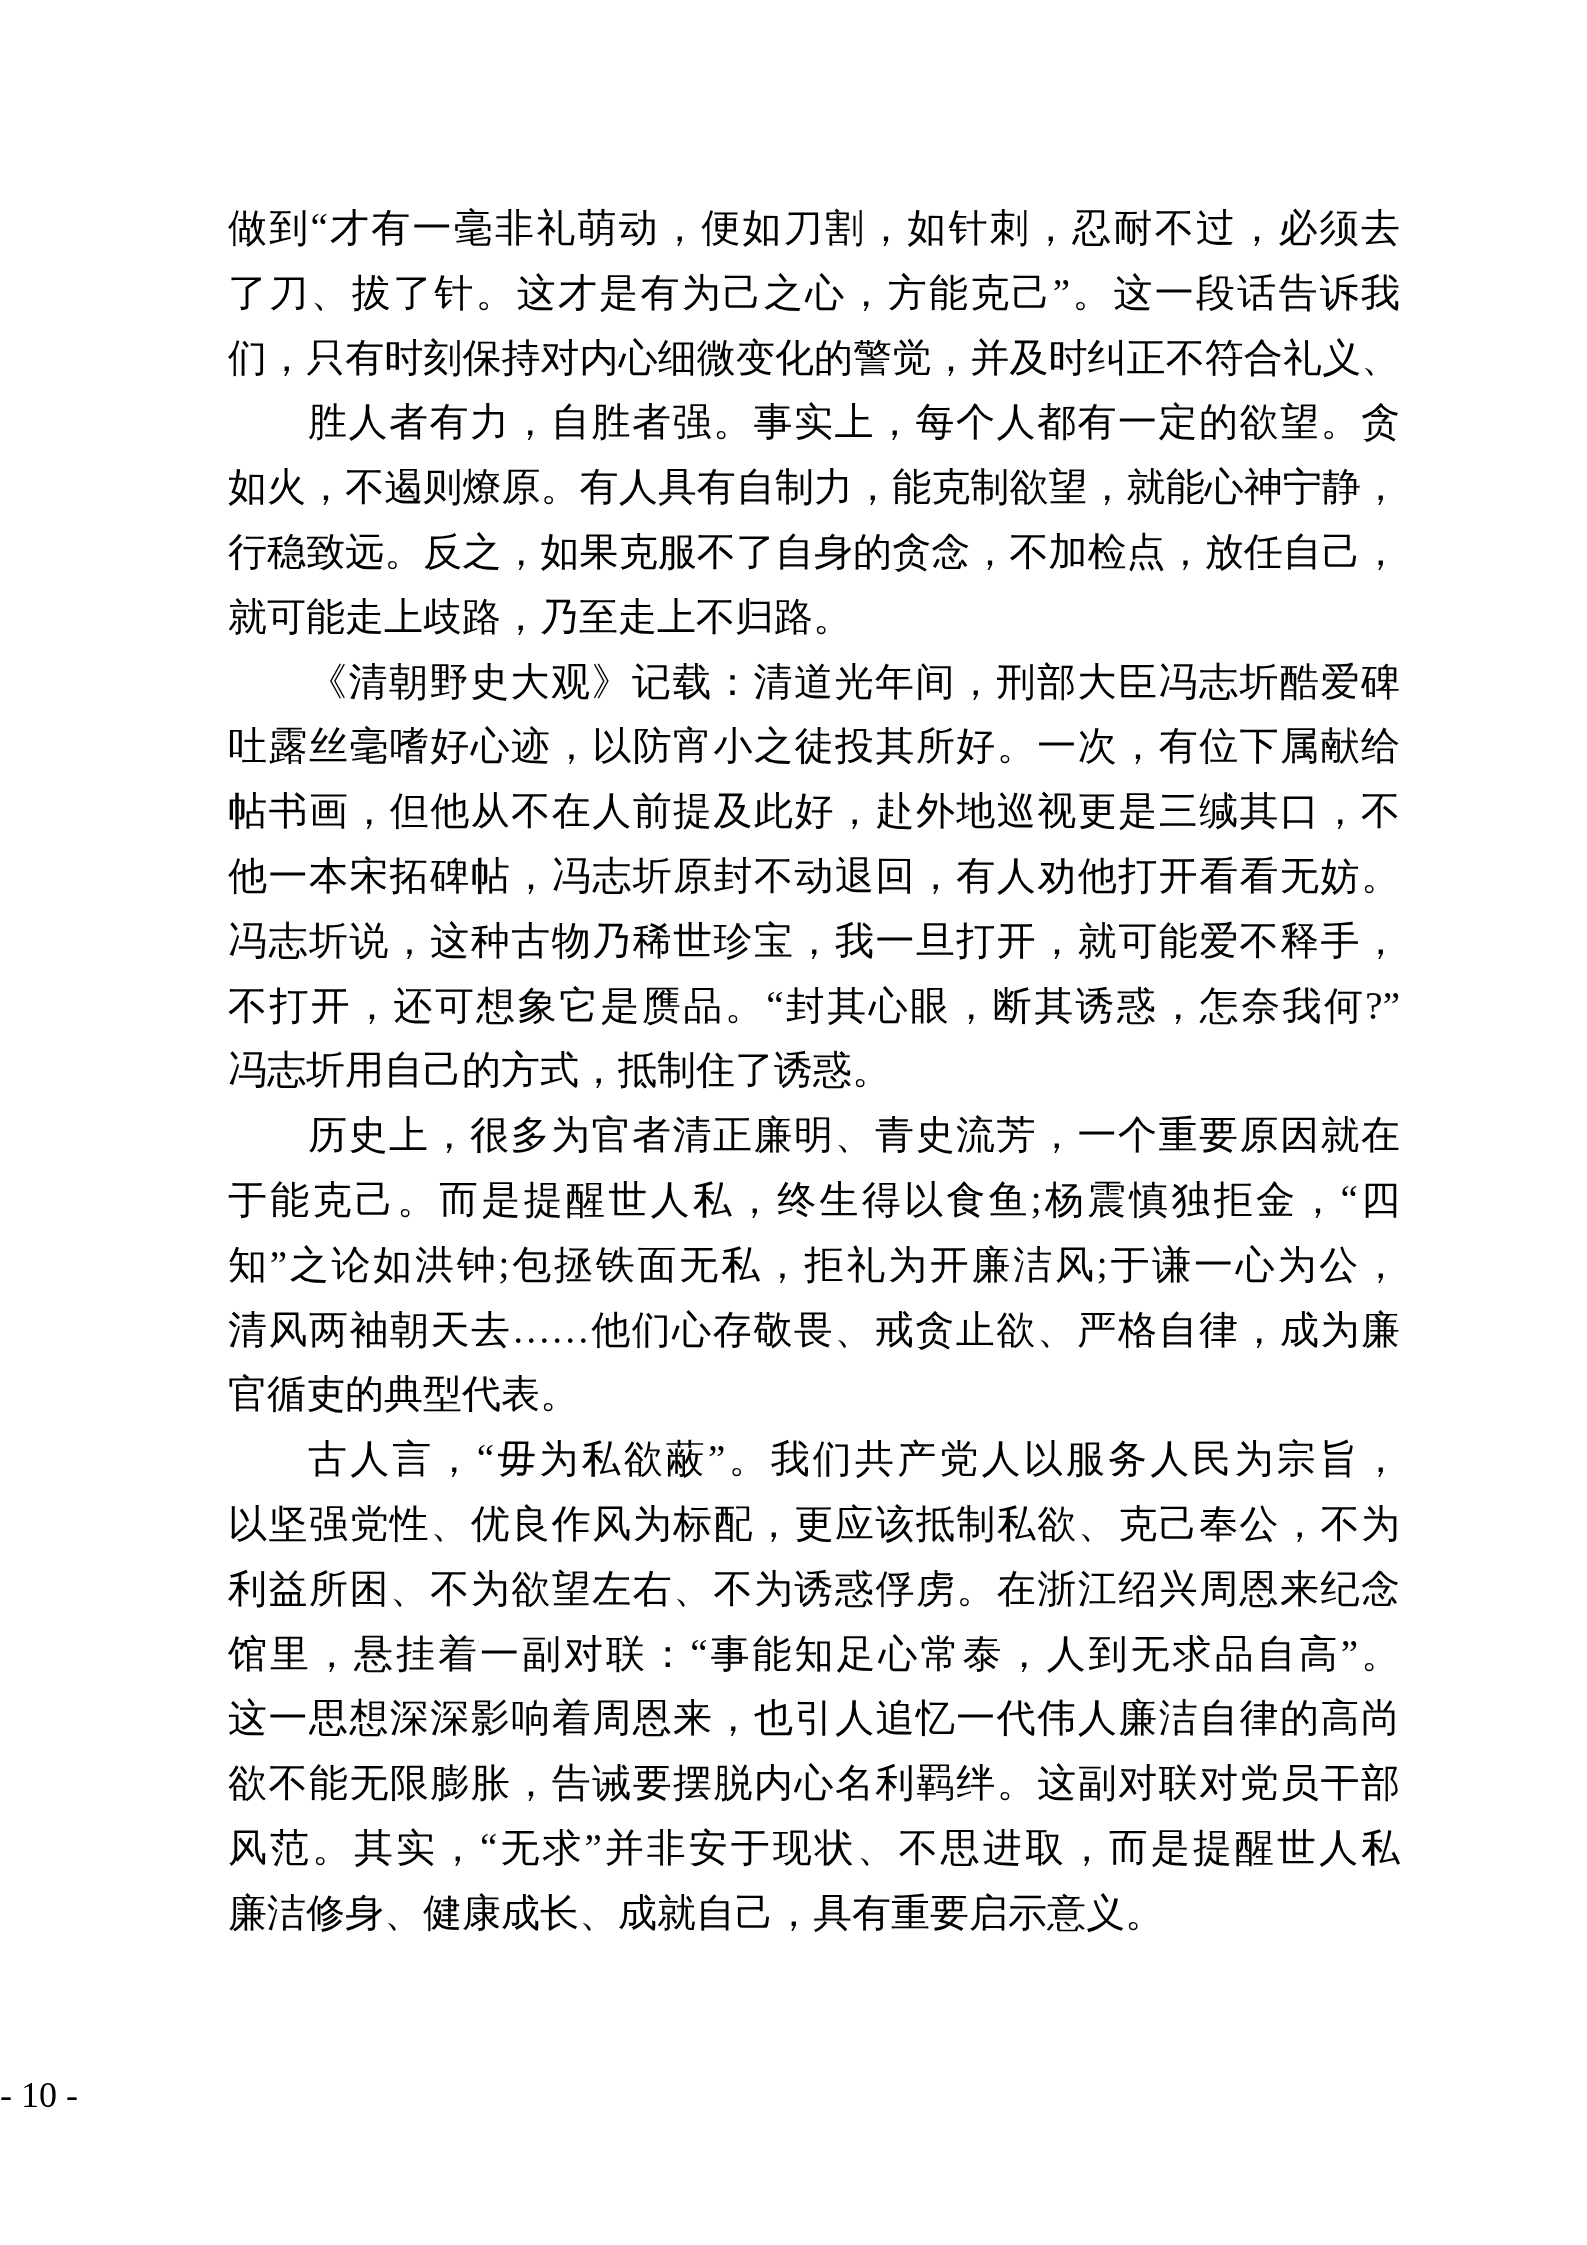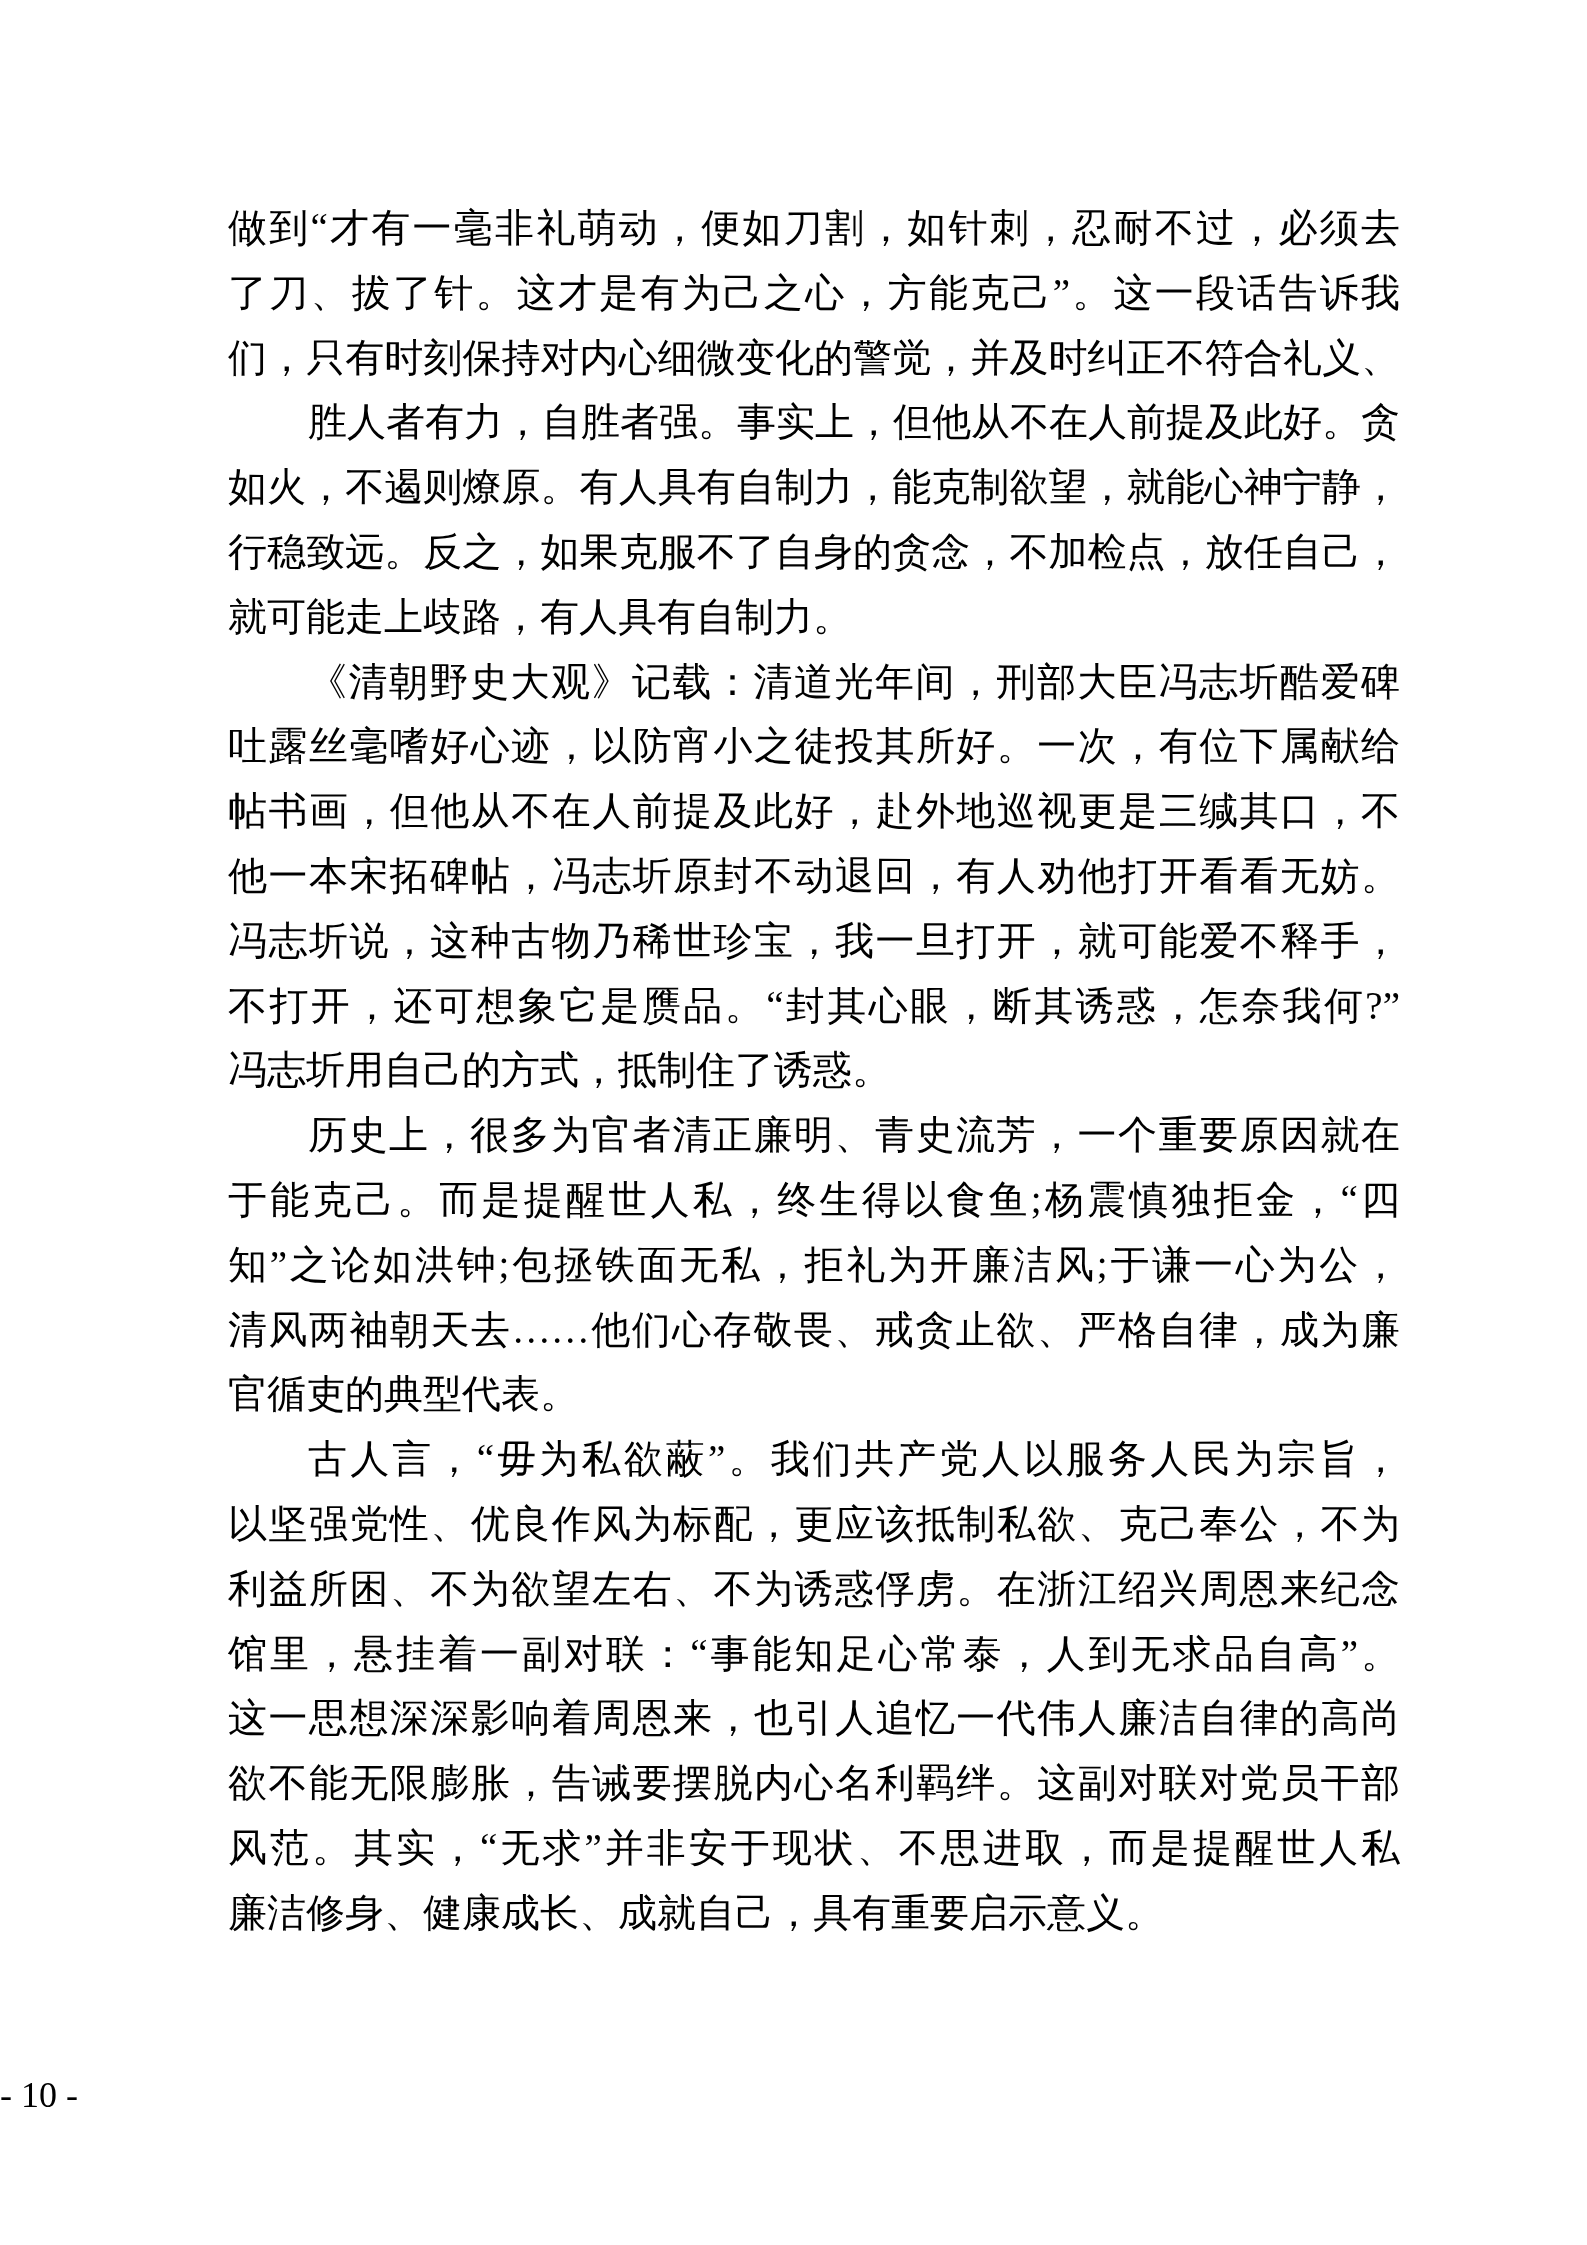--- a/index.html
+++ b/index.html
@@ -59,24 +59,24 @@
 
   <div class="content">
 
     <div class="paragraph">
       <div class="line">做到“才有一毫非礼萌动，便如刀割，如针刺，忍耐不过，必须去</div>
       <div class="line">了刀、拔了针。这才是有为己之心，方能克己”。这一段话告诉我</div>
       <div class="line">们，只有时刻保持对内心细微变化的警觉，并及时纠正不符合礼义、</div>
     </div>
 
     <div class="paragraph">
-      <div class="line indent">胜人者有力，自胜者强。事实上，但他从不在人前提及此好。贪</div>
+      <div class="line indent">胜人者有力，自胜者强。事实上，每个人都有一定的欲望。贪</div>
       <div class="line">如火，不遏则燎原。有人具有自制力，能克制欲望，就能心神宁静，</div>
       <div class="line">行稳致远。反之，如果克服不了自身的贪念，不加检点，放任自己，</div>
-      <div class="line end">就可能走上歧路，有人具有自制力。</div>
+      <div class="line end">就可能走上歧路，乃至走上不归路。</div>
     </div>
 
     <div class="paragraph">
       <div class="line indent">《清朝野史大观》记载：清道光年间，刑部大臣冯志圻酷爱碑</div>
       <div class="line">吐露丝毫嗜好心迹，以防宵小之徒投其所好。一次，有位下属献给</div>
       <div class="line">帖书画，但他从不在人前提及此好，赴外地巡视更是三缄其口，不</div>
       <div class="line">他一本宋拓碑帖，冯志圻原封不动退回，有人劝他打开看看无妨。</div>
       <div class="line">冯志圻说，这种古物乃稀世珍宝，我一旦打开，就可能爱不释手，</div>
       <div class="line">不打开，还可想象它是赝品。“封其心眼，断其诱惑，怎奈我何?”</div>
       <div class="line end">冯志圻用自己的方式，抵制住了诱惑。</div>

